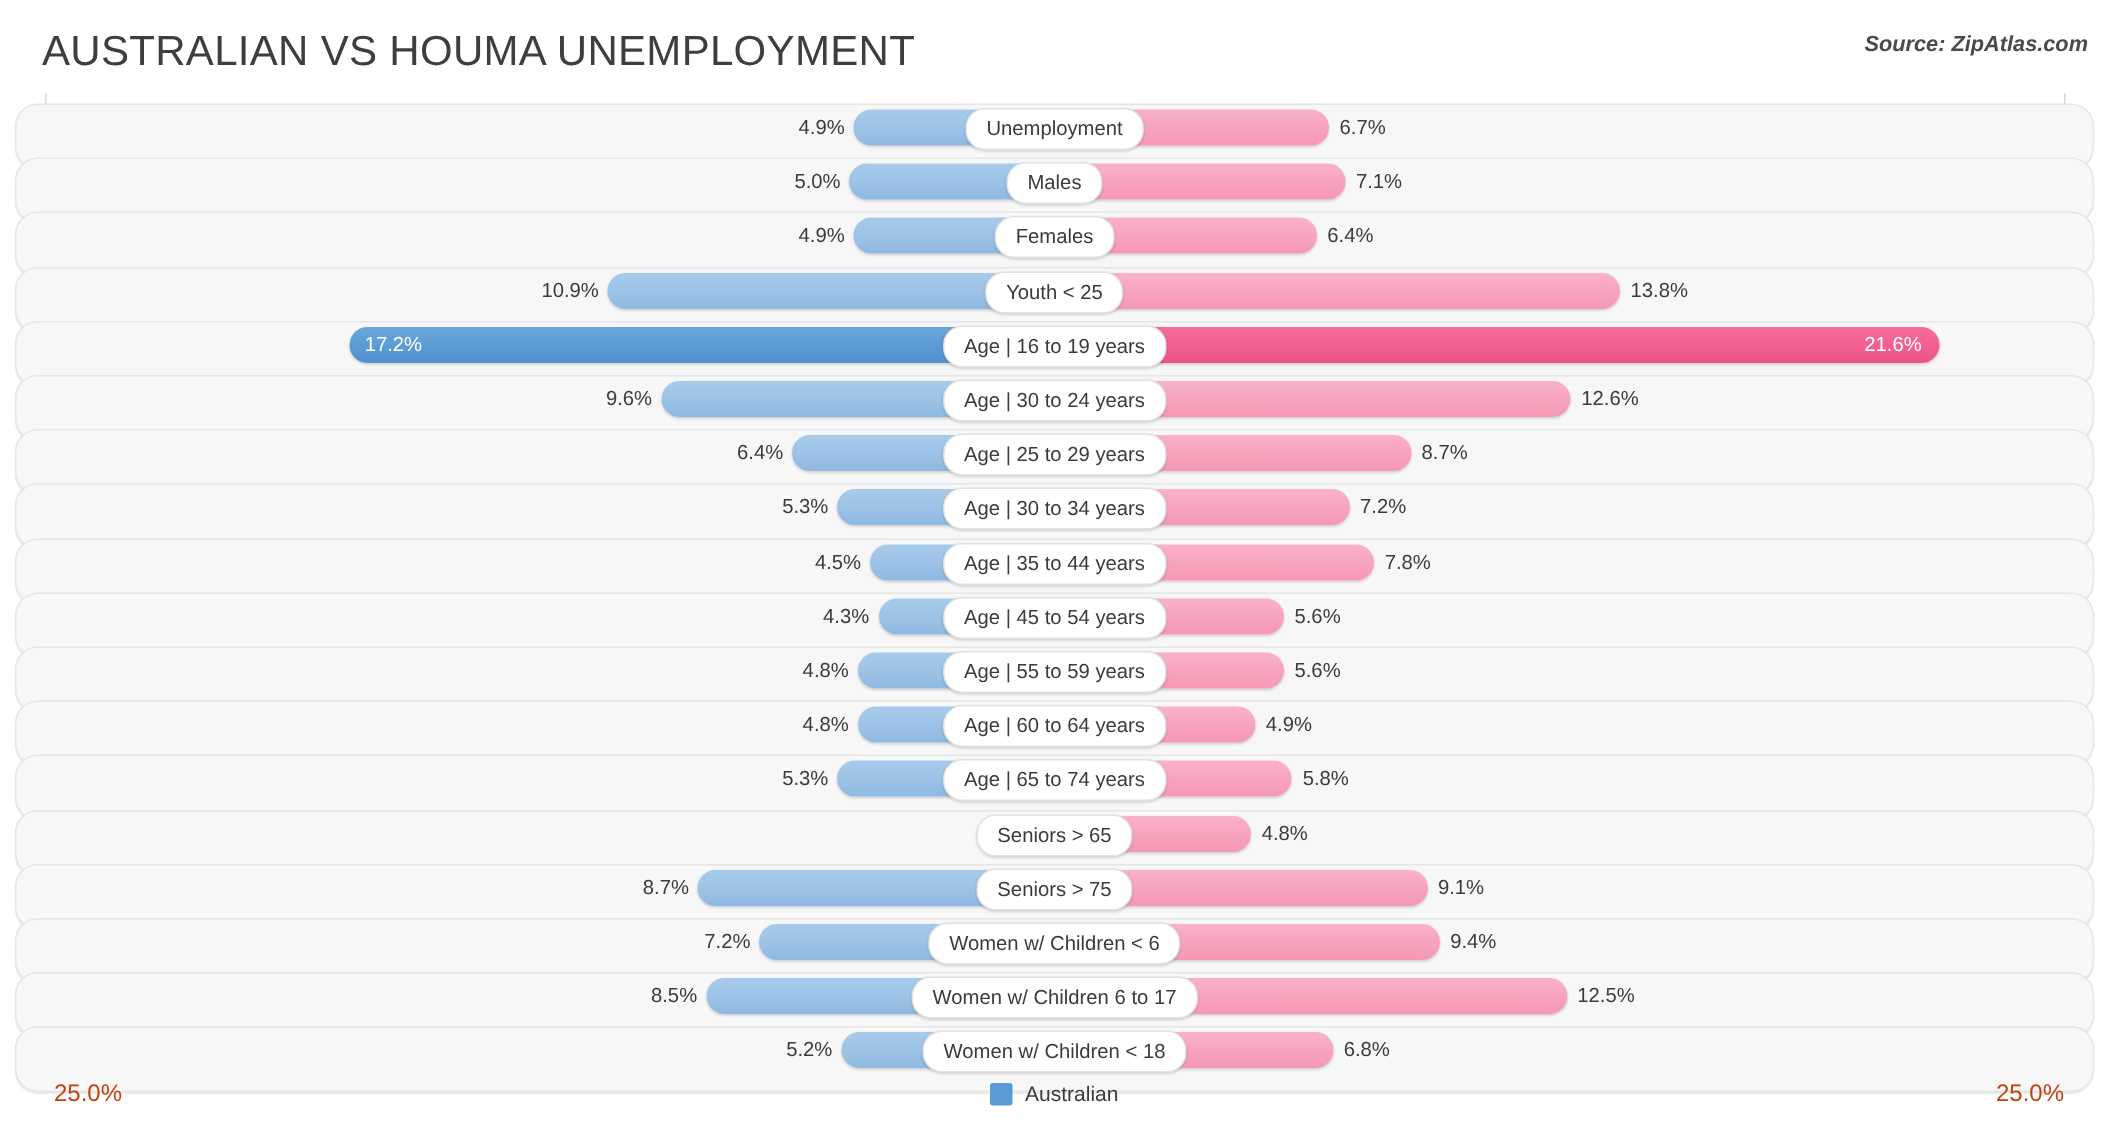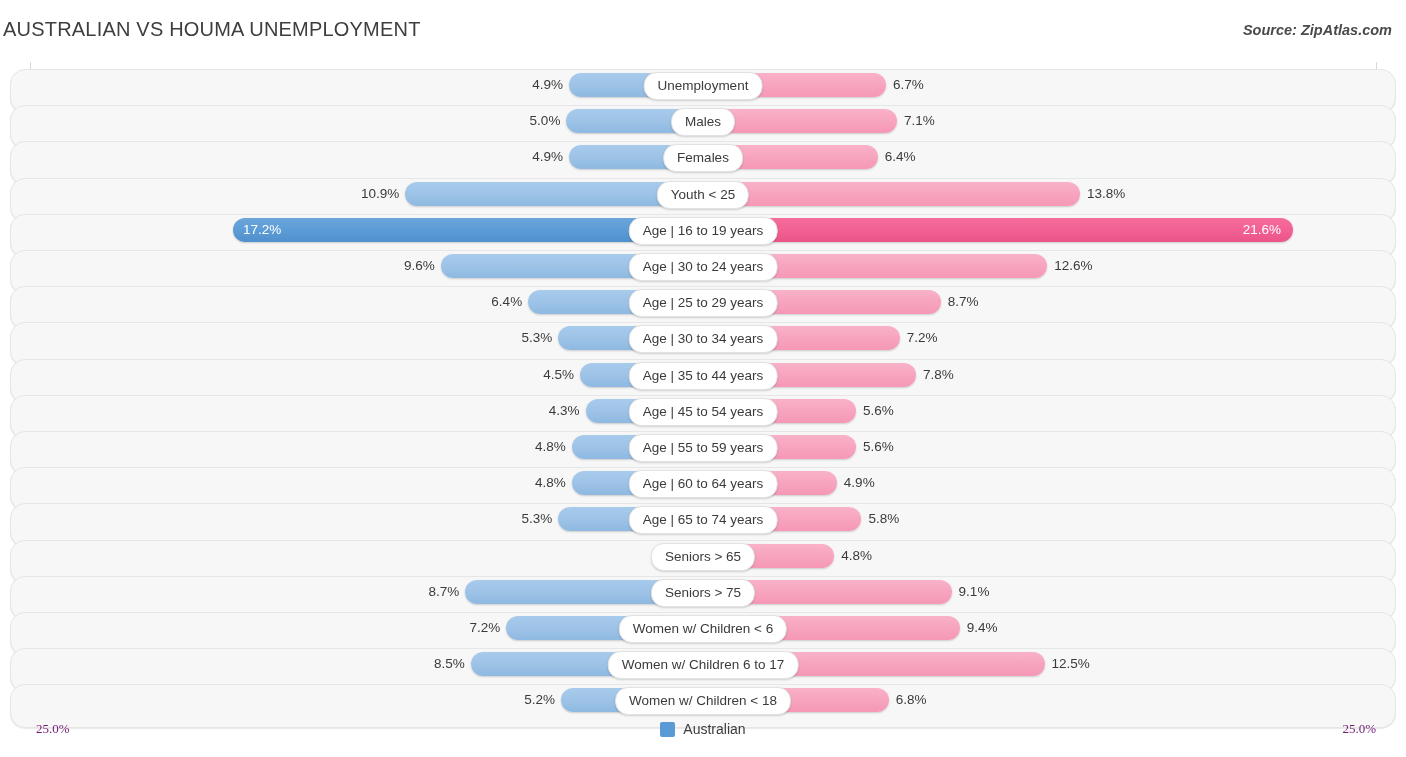--- a/index.html
+++ b/index.html
@@ -8,22 +8,22 @@
     background:#ffffff;
     font-family:"Liberation Sans", sans-serif;
     color:#3b3b3b;
     overflow:hidden;
   }
   .page{position:relative;width:1406px;height:757px;}
 
   
   .header{position:absolute;left:0;top:0;width:1406px;height:62px;}
   .title{
-    position:absolute;left:3px;top:18px;
-    font-size:20px;letter-spacing:.2px;color:#3e3e3e;font-weight:400;
+    position:absolute;left:28px;top:18px;
+    font-size:28px;letter-spacing:.2px;color:#3e3e3e;font-weight:400;
     white-space:nowrap;
   }
   .source{
     position:absolute;right:14px;top:22px;
     font-size:14.5px;font-style:italic;font-weight:bold;color:#4a4a4a;
     white-space:nowrap;
   }
 
   
   .plot{position:absolute;left:0;top:62px;width:1406px;height:655px;}
@@ -72,21 +72,21 @@
     border-radius:13px;
     padding:0 13px;
     font-size:13.5px;color:#3b3b3b;white-space:nowrap;
     box-shadow:0 1px 2px rgba(0,0,0,.16);
     z-index:4;
   }
 
   
   .footer{position:absolute;left:0;top:717px;width:1406px;height:40px;}
   .axis{
-    position:absolute;top:4px;font-size:13px;color:#701a75;white-space:nowrap;font-family:Liberation Serif, serif;
+    position:absolute;top:4px;font-size:16px;color:#c2410c;white-space:nowrap;
   }
   .axis.left{left:36px;}
   .axis.right{right:30px;}
   .legend{
     position:absolute;left:0;right:0;top:4px;
     display:flex;justify-content:center;align-items:center;gap:45px;flex-direction:column;
   }
   .lgitem{display:flex;align-items:center;gap:8px;}
   .swatch{width:15px;height:15px;border-radius:2px;display:block;}
   .lglabel{font-size:14px;color:#3b3b3b;white-space:nowrap;}

